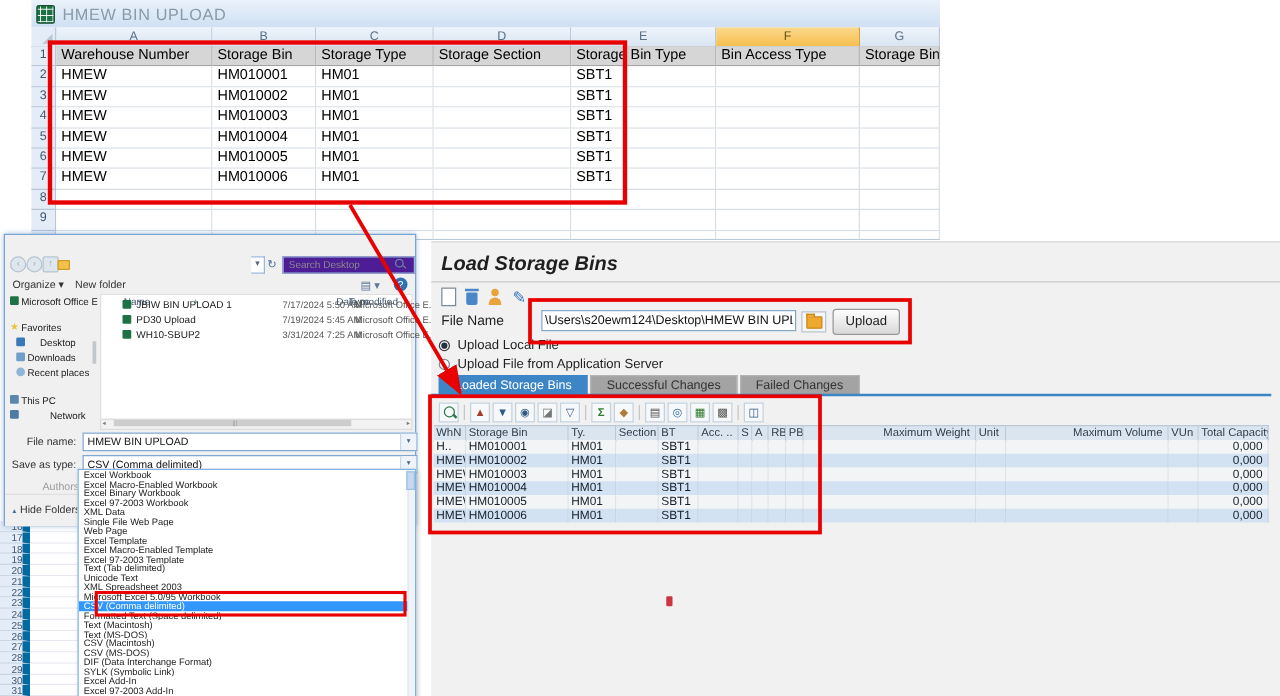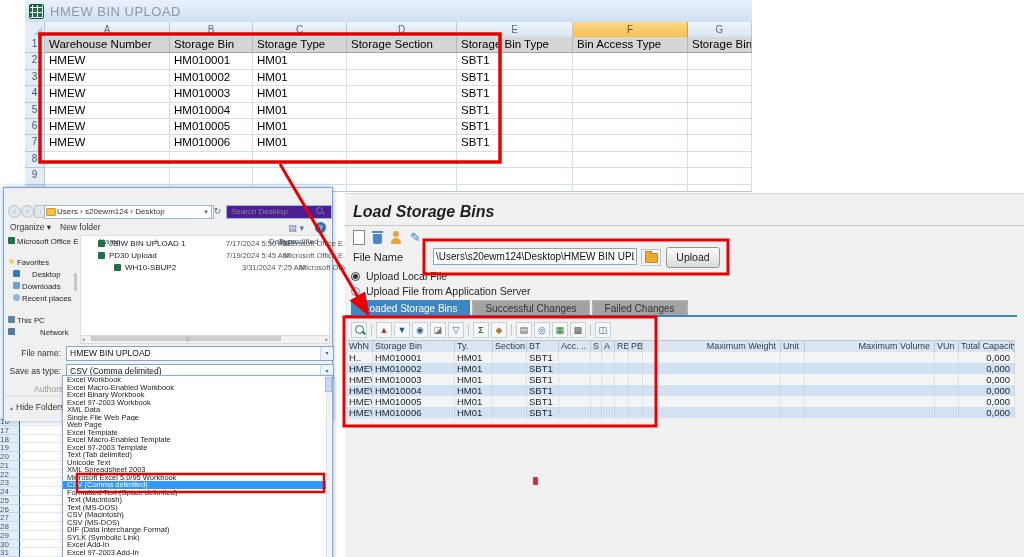--- a/index.html
+++ b/index.html
@@ -23,22 +23,22 @@
   #xl-grid{position:absolute;top:37px;left:0;}
   .xl-row{height:16.4px;}
   .xl-row>span{background:#fff;border-right:1px solid #d7dee8;border-bottom:1px solid #d7dee8;
     font-size:11.5px;color:#000;padding:1px 0 0 4px;white-space:nowrap;overflow:hidden;}
   .xl-row>span:first-child{background:#e4ecf7;border-color:#b6c7da;color:#3f5770;text-align:center;padding:1px 0 0 0;font-size:10px;}
   .xl-row.hdr>span:not(:first-child){background:#d6d6d6;border-right-color:#b7b7b7;border-bottom-color:#a5a5a5;}
 
   
   #excel-lower{position:absolute;left:0;top:417px;width:76px;height:140px;}
   .lrow{display:flex;height:8.78px;}
-  .lrow .ln{width:20px;background:#e4ecf7;border-right:1px solid #0369a1;border-bottom:1px solid #c9d6e4;
-    font-size:8px;color:#3f5770;text-align:left;line-height:9px;}
+  .lrow .ln{width:20px;background:#e4ecf7;border-right:6px solid #0369a1;border-bottom:1px solid #c9d6e4;
+    font-size:8px;color:#3f5770;text-align:right;line-height:9px;}
   .lrow .lc{width:56px;background:#fff;border-bottom:1px solid #e6eaf0;border-right:1px solid #e6eaf0;}
 
   
   #dlg{position:absolute;left:3px;top:187px;width:328px;height:232px;background:#f0f0f0;
     border:1px solid #7aa4d4;box-shadow:0 0 5px rgba(30,90,160,.45);}
   .dlg-titlebar{position:absolute;left:0;top:0;width:100%;height:13px;background:linear-gradient(#c7ddf3,#b2cfec);}
   .dlg-appicon{position:absolute;left:2px;top:2px;width:9px;height:9px;background:#1e7145;border-radius:1px;}
   .dlg-title{position:absolute;left:0;top:0;width:100%;text-align:center;font-size:9px;color:#1a1a1a;line-height:13px;}
   .dlg-close{position:absolute;right:0;top:0;width:26px;height:13px;background:#c94d44;color:#fff;
     font-size:9px;text-align:center;line-height:12px;}
@@ -337,21 +337,20 @@
       <div class="lrow">
       <span class="ln">31</span>
       <span class="lc"></span>
     </div>
     </div>
 
   <div id="dlg">
     <span class="addr-btn" style="left:4px;">‹</span>
     <span class="addr-btn" style="left:17px;">›</span>
     <span class="addr-btn" style="left:30px;border-radius:2px;">↑</span>
-    <div class="crumb">Users  ›  s20ewm124  ›  Desktop</div>
     <span class="crumb-folder"></span>
     <span class="crumb-caret">▾</span>
     <span class="refresh">↻</span>
     <div class="searchbox">Search Desktop</div>
     <span class="smag"></span>
     <div class="dlg-toolbar">
       <span class="tb-item" style="left:6px;">Organize ▾</span>
       <span class="tb-item" style="left:56px;">New folder</span>
       <span class="viewicon">▤ ▾</span>
       <span class="help-circle">?</span>
@@ -401,21 +400,21 @@
           <span class="fl-name">JBIW BIN UPLOAD 1</span>
           <span class="fl-date">7/17/2024 5:50 AM</span>
           <span class="fl-type">Microsoft Office E...</span>
         </div>
           <div class="fl-row" style="position:relative;margin-top:2.5px;">
           <span class="fl-ic"></span>
           <span class="fl-name">PD30 Upload</span>
           <span class="fl-date">7/19/2024 5:45 AM</span>
           <span class="fl-type">Microsoft Office E...</span>
         </div>
-          <div class="fl-row" style="position:relative;margin-top:2.5px;margin-left:16px;">
+          <div class="fl-row" style="position:relative;margin-top:2.5px;">
           <span class="fl-ic"></span>
           <span class="fl-name">WH10-SBUP2</span>
           <span class="fl-date">3/31/2024 7:25 AM</span>
           <span class="fl-type">Microsoft Office E...</span>
         </div>
         </div>
     </div>
     <div class="hscroll">
       <span class="hs-arrow" style="left:1px;">◂</span>
       <span class="hs-thumb"></span>

